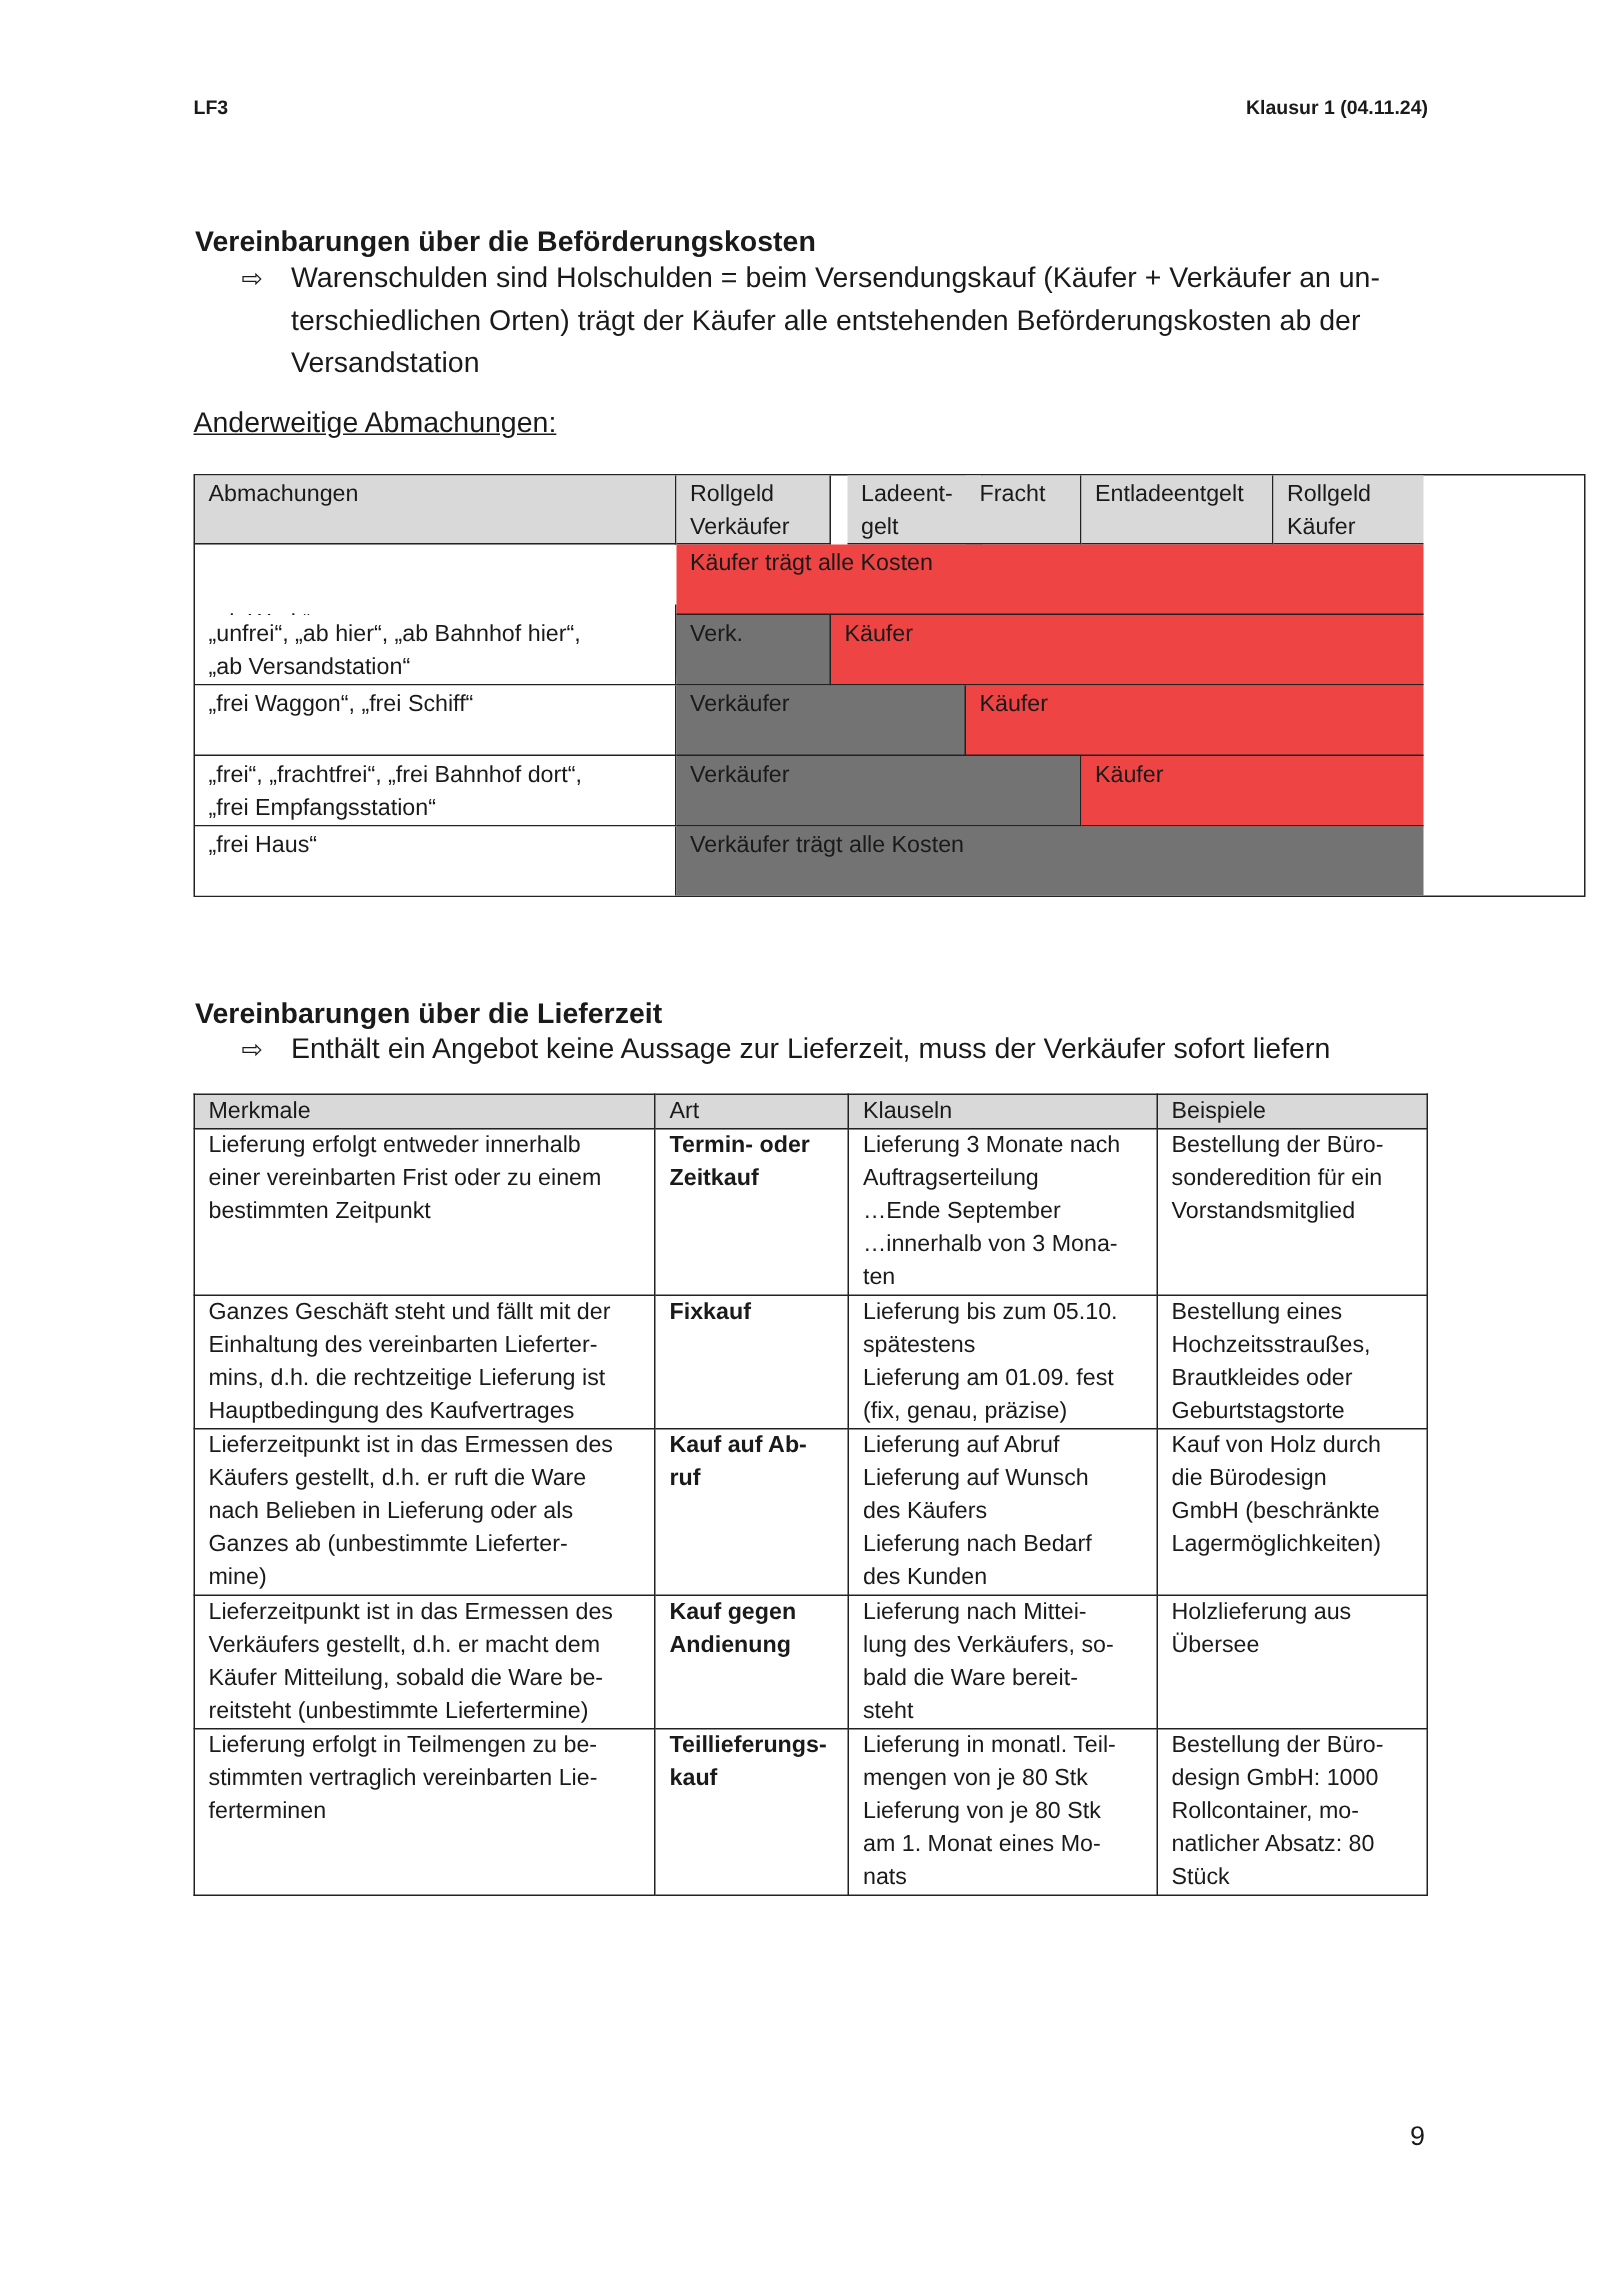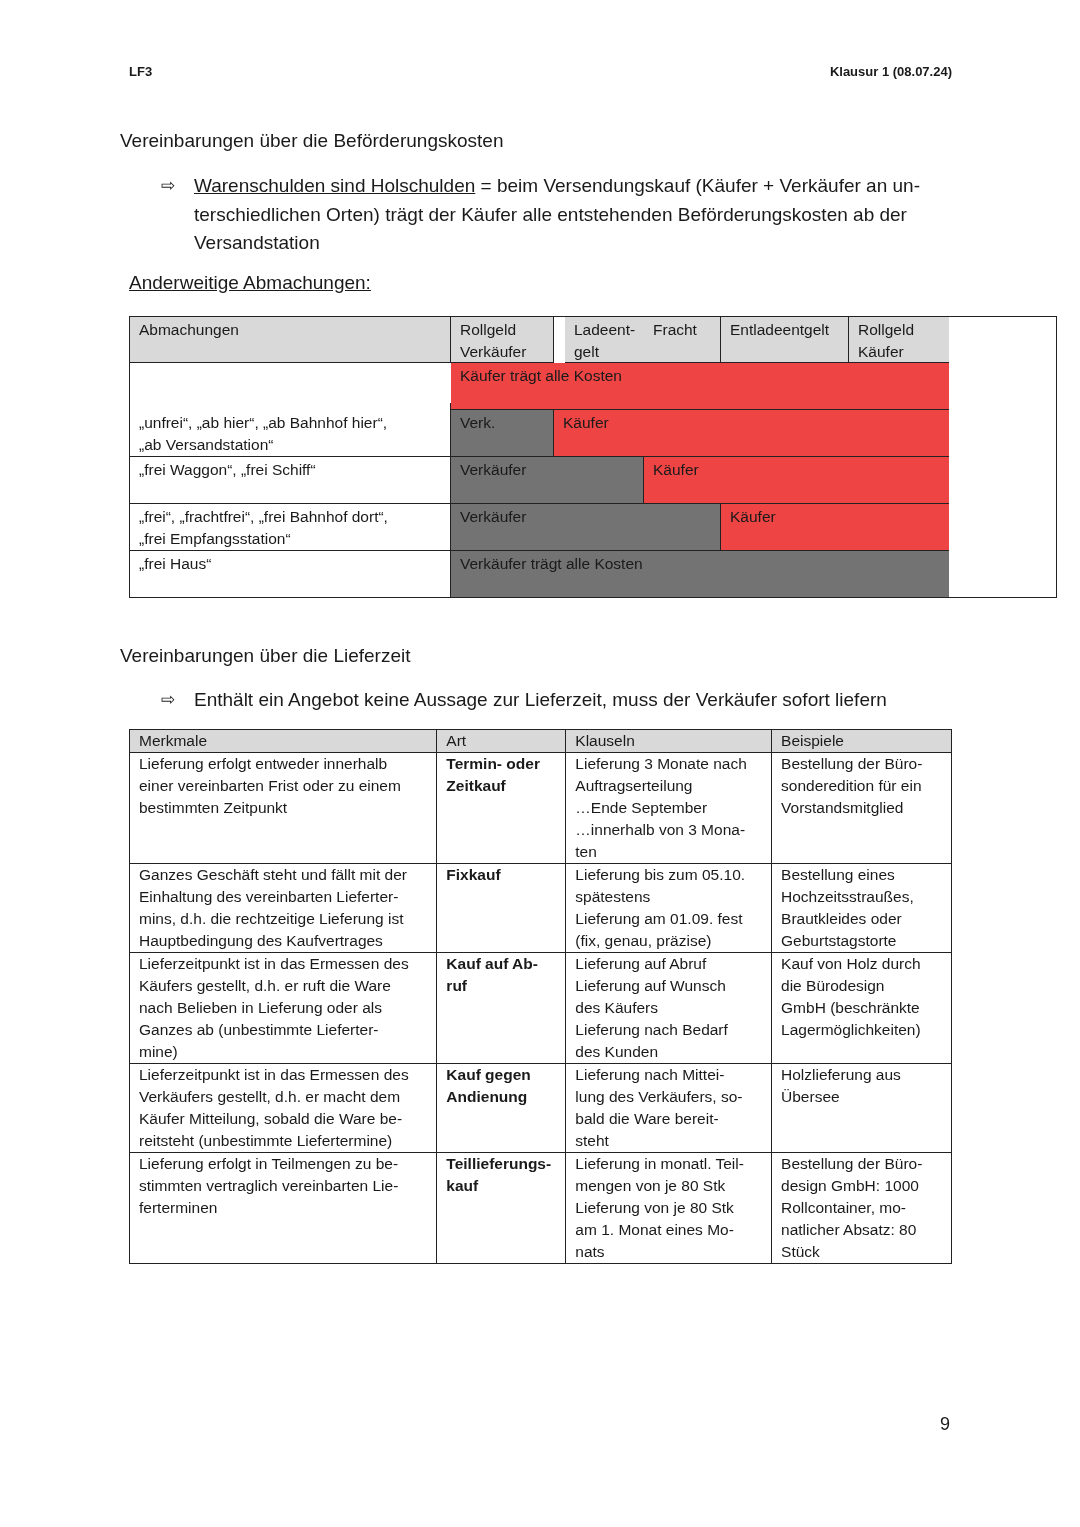--- a/index.html
+++ b/index.html
@@ -1,24 +1,24 @@
 <!DOCTYPE html>
 <html><head>
 <meta charset="utf-8">
 <style>
   html, body { margin: 0; padding: 0; background: #ffffff; }
   body { width: 1080px; height: 1527px; position: relative; font-family: "Liberation Sans", sans-serif; color: #1a1a1a; overflow: hidden; }
   .hdr { position: absolute; top: 64px; font-size: 13px; font-weight: bold; }
   .hdr-left { left: 129px; }
   .hdr-right { right: 128px; }
-  .h2 { position: absolute; left: 120px; font-size: 19px; font-weight: normal; }
+  .h2 { position: absolute; left: 130px; font-size: 19px; font-weight: bold; margin-top: 21px; }
   .bullet { position: absolute; left: 161px; width: 800px; font-size: 19px; line-height: 28.5px; }
   .bullet .arrow { position: absolute; left: 0; top: 0; font-size: 17px; }
   .bullet .txt { display: block; margin-left: 33px; }
-  .u { text-decoration: underline; }
+  .u { }
   .sub { position: absolute; left: 129px; top: 272px; font-size: 19px; text-decoration: underline; }
 
   
   .t1 { position: absolute; left: 129px; top: 316px; width: 928px; height: 282px; border: 1.5px solid #222; box-sizing: border-box; }
   .c { position: absolute; box-sizing: border-box; font-size: 15.5px; line-height: 22px; padding: 2px 9px; border-right: 1.2px solid #222; border-bottom: 1.2px solid #222; }
   .gray { background: #d9d9d9; }
   .orange { background: #ef4444; }
   .blue { background: #737373; }
   .white { background: #ffffff; }
 
@@ -26,21 +26,21 @@
   .t2 { position: absolute; left: 129px; top: 729px; border-collapse: collapse; width: 823px; font-size: 15.5px; line-height: 22px; }
   .t2 td, .t2 th { border: 1.3px solid #222; vertical-align: top; padding: 0 9px; text-align: left; font-weight: normal; }
   .t2 th { background: #d9d9d9; }
   .t2 td.art { font-weight: bold; }
   .pnum { position: absolute; left: 940px; top: 1414px; font-size: 18px; }
 </style>
 </head>
 <body>
 
 <div class="hdr hdr-left">LF3</div>
-<div class="hdr hdr-right">Klausur 1 (08.07.24)</div>
+<div class="hdr hdr-right">Klausur 1 (04.11.24)</div>
 
 <div class="h2" style="top:130px;">Vereinbarungen über die Beförderungskosten</div>
 
 <div class="bullet" style="top:172px;">
   <span class="arrow">⇨</span>
   <span class="txt">
     <span class="u">Warenschulden sind Holschulden</span><span> = beim Versendungskauf (Käufer + Verkäufer an un-</span><br>
     <span>terschiedlichen Orten) trägt der Käufer alle entstehenden Beförderungskosten ab der</span><br>
     <span>Versandstation</span>
   </span>

